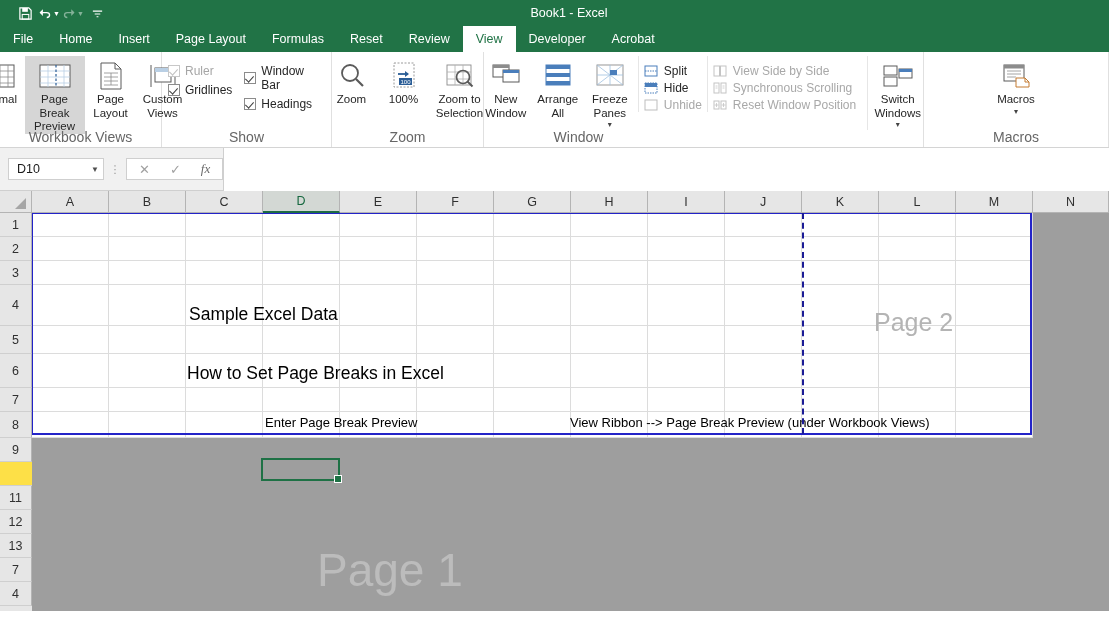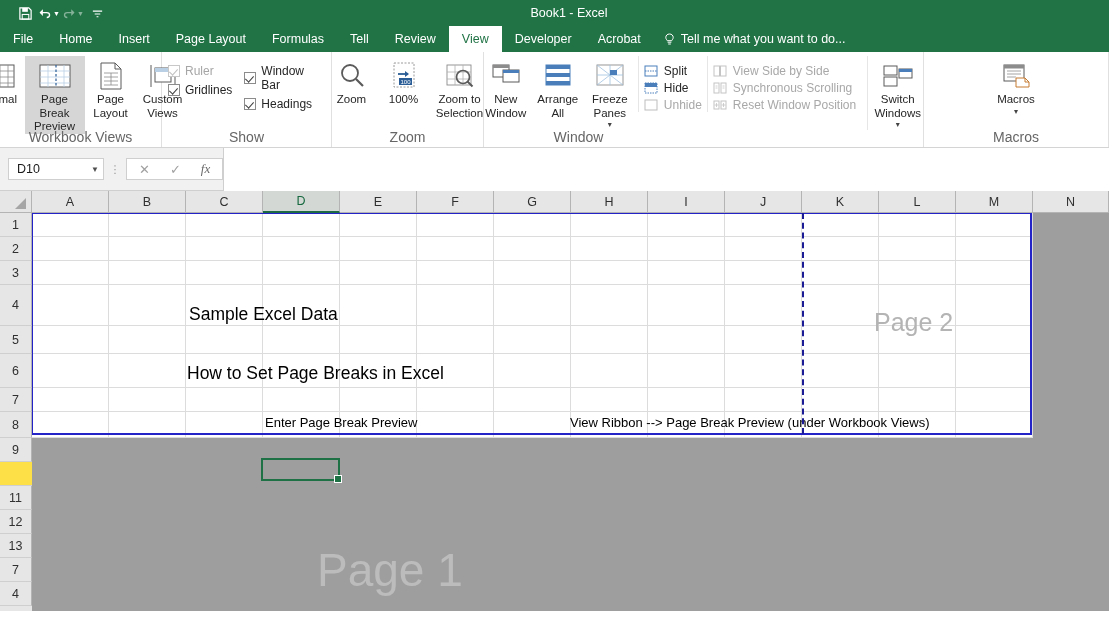--- a/index.html
+++ b/index.html
@@ -209,32 +209,25 @@
   </div>
   <div class="win-title">Book1 - Excel</div>
 </div>
 
 <div class="tabstrip">
   <div class="tab">File</div>
   <div class="tab">Home</div>
   <div class="tab">Insert</div>
   <div class="tab">Page Layout</div>
   <div class="tab">Formulas</div>
-  <div class="tab">Tell</div>
+  <div class="tab">Reset</div>
   <div class="tab">Review</div>
   <div class="tab active">View</div>
   <div class="tab">Developer</div>
   <div class="tab">Acrobat</div>
-  <div class="tellme">
-    <svg class="bulb" viewBox="0 0 11 13">
-        <path d="M5.5 1C3.3 1 1.8 2.5 1.8 4.4c0 1.5 1 2.3 1.5 3.3h4.4c.5-1 1.5-1.8 1.5-3.3C9.2 2.5 7.7 1 5.5 1z" fill="none" stroke="#fff" stroke-width="1"></path>
-        <path d="M3.6 9.2h3.8M4.2 11h2.6" stroke="#fff" stroke-width="1" fill="none"></path>
-      </svg>
-    <span>Tell me what you want to do...</span>
-  </div>
 </div>
 
 <div class="ribbon">
 
   <div class="group" style="width:162px">
     <div class="group-body">
       <div class="bigbtn">
         <span class="ico">
           <svg width="34" height="28" viewBox="0 0 34 28">
               <rect x="2" y="3" width="30" height="22" fill="#fff" stroke="#5a5a5a" stroke-width="1"></rect>

